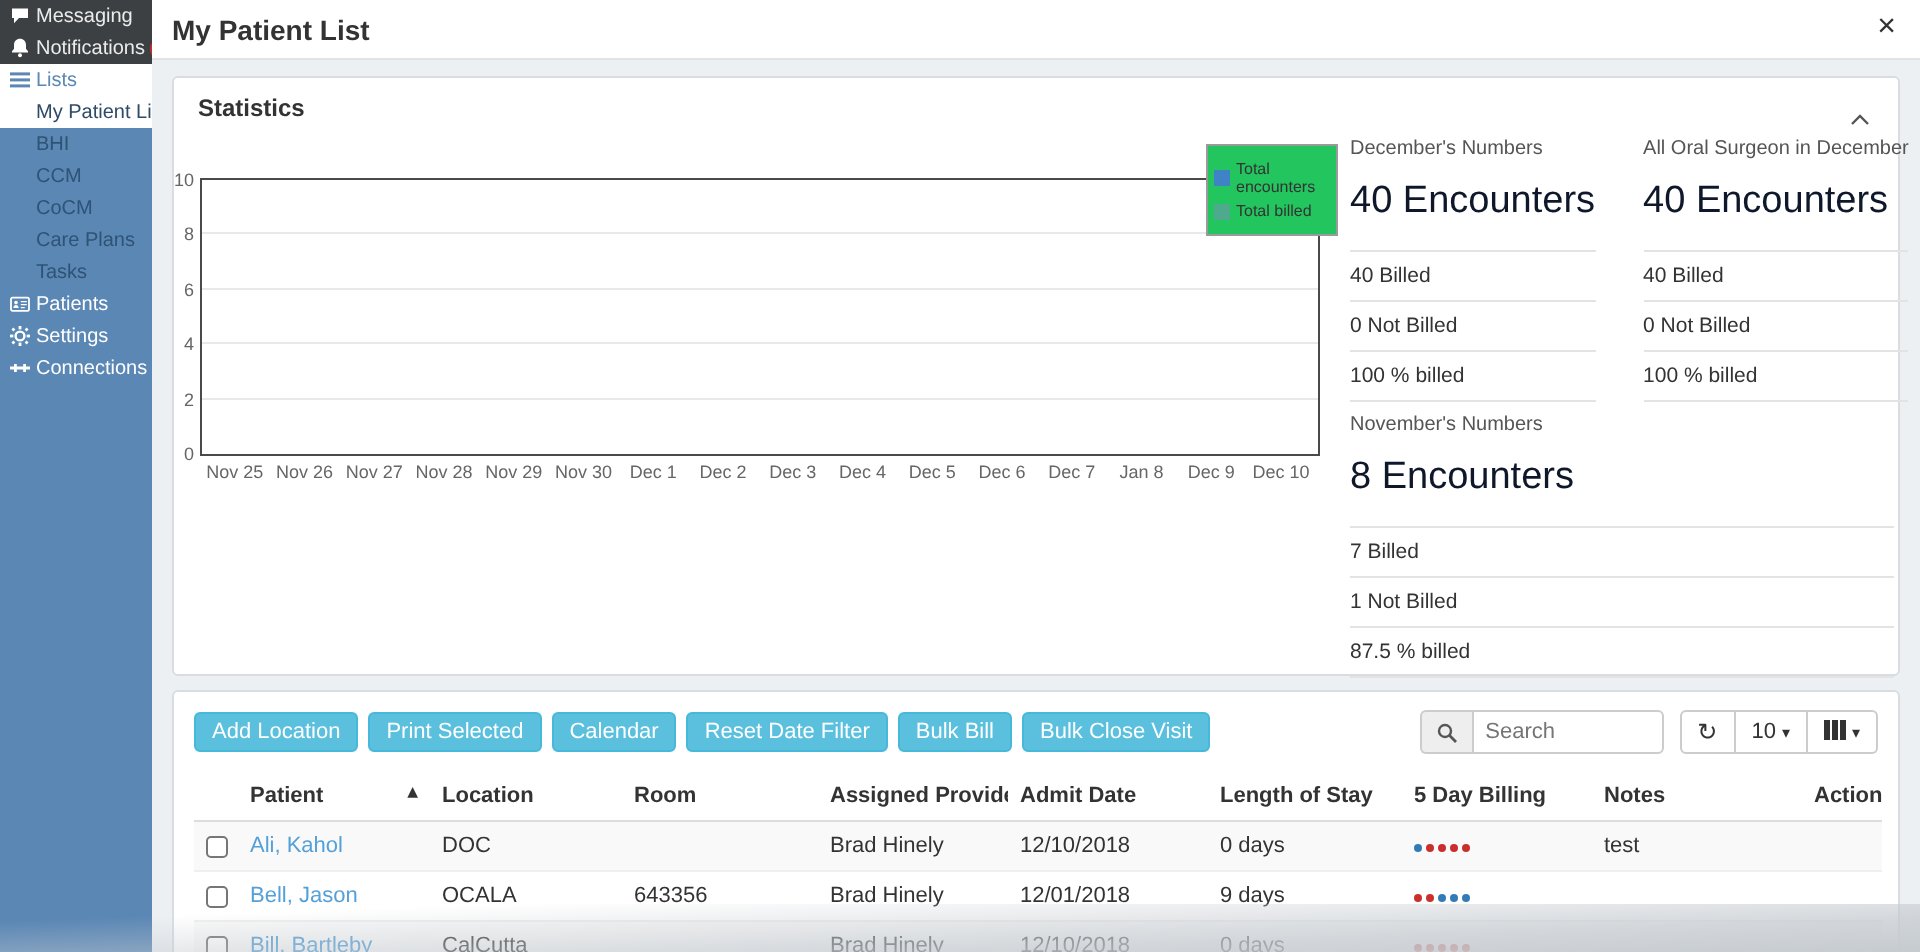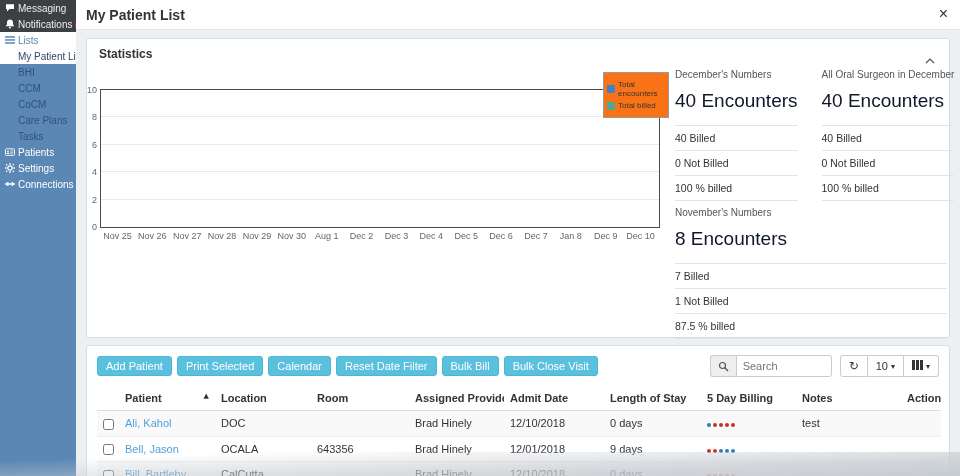--- a/index.html
+++ b/index.html
@@ -37,21 +37,21 @@
   .collapse-chevron{position:absolute;right:14px;top:11px;cursor:pointer;}
 
   
   .plot{position:absolute;left:13px;top:50px;width:558px;height:137px;border:1px solid #4a4a4a;background:#fff;}
   .gridline{position:absolute;left:0;right:0;height:1px;background:#e9e9e9;}
   .ylabel{position:absolute;left:-18px;width:14px;text-align:right;font-size:9px;color:#666;}
   .xlabels{position:absolute;left:13px;top:192px;width:558px;display:flex;}
   .xlabel{flex:1;text-align:center;font-size:9px;color:#666;white-space:nowrap;}
   .bar-group{position:absolute;bottom:0;display:flex;align-items:flex-end;transform:translateX(-50%);}
   .bar{width:9px;}
-  .legend{position:absolute;left:502px;top:-18px;width:58px;background:#f97316;border:1px solid #9a9a9a;
+  .legend{position:absolute;left:502px;top:-18px;width:58px;background:#22c55e;border:1px solid #9a9a9a;
           padding:4px 3px;z-index:3;}
   .legend-entry{display:flex;align-items:center;gap:3px;font-size:8px;color:#333;margin:3px 0;cursor:pointer;}
   .legend-swatch{width:8px;height:8px;flex:none;}
 
   
   .stats-panel{position:absolute;left:588px;top:24px;width:272px;}
   .dec-grid{display:grid;grid-template-columns:1fr 1fr;column-gap:24px;}
   .stat-header{font-size:10px;color:#555;margin:6px 0 10px;white-space:nowrap;}
   .stat-big{font-size:19px;color:#0f172a;font-weight:400;margin-bottom:13px;white-space:nowrap;}
   .stat-rows{border-bottom:1px solid #e3e3e3;}
@@ -248,21 +248,21 @@
             <div class="bar" style="height: 70%; background: rgb(63, 130, 198);"></div>
           </div>
         </div>
       <div class="xlabels" id="xlabels">
           <div class="xlabel">Nov 25</div>
           <div class="xlabel">Nov 26</div>
           <div class="xlabel">Nov 27</div>
           <div class="xlabel">Nov 28</div>
           <div class="xlabel">Nov 29</div>
           <div class="xlabel">Nov 30</div>
-          <div class="xlabel">Aug 1</div>
+          <div class="xlabel">Dec 1</div>
           <div class="xlabel">Dec 2</div>
           <div class="xlabel">Dec 3</div>
           <div class="xlabel">Dec 4</div>
           <div class="xlabel">Dec 5</div>
           <div class="xlabel">Dec 6</div>
           <div class="xlabel">Dec 7</div>
           <div class="xlabel">Jan 8</div>
           <div class="xlabel">Dec 9</div>
           <div class="xlabel">Dec 10</div>
         </div>
@@ -295,21 +295,21 @@
             <div class="stat-row">7 Billed</div>
             <div class="stat-row">1 Not Billed</div>
             <div class="stat-row">87.5 % billed</div>
           </div>
         </div>
       </div>
     </div>
 
     <div class="card table-card">
       <div class="toolbar">
-        <button class="btn-info">Add Patient</button>
+        <button class="btn-info">Add Location</button>
         <button class="btn-info">Print Selected</button>
         <button class="btn-info">Calendar</button>
         <button class="btn-info">Reset Date Filter</button>
         <button class="btn-info">Bulk Bill</button>
         <button class="btn-info">Bulk Close Visit</button>
 
         <div class="toolbar-right">
           <div class="search-group">
             <span class="search-addon">
               <svg width="11" height="11" viewBox="0 0 11 11">

